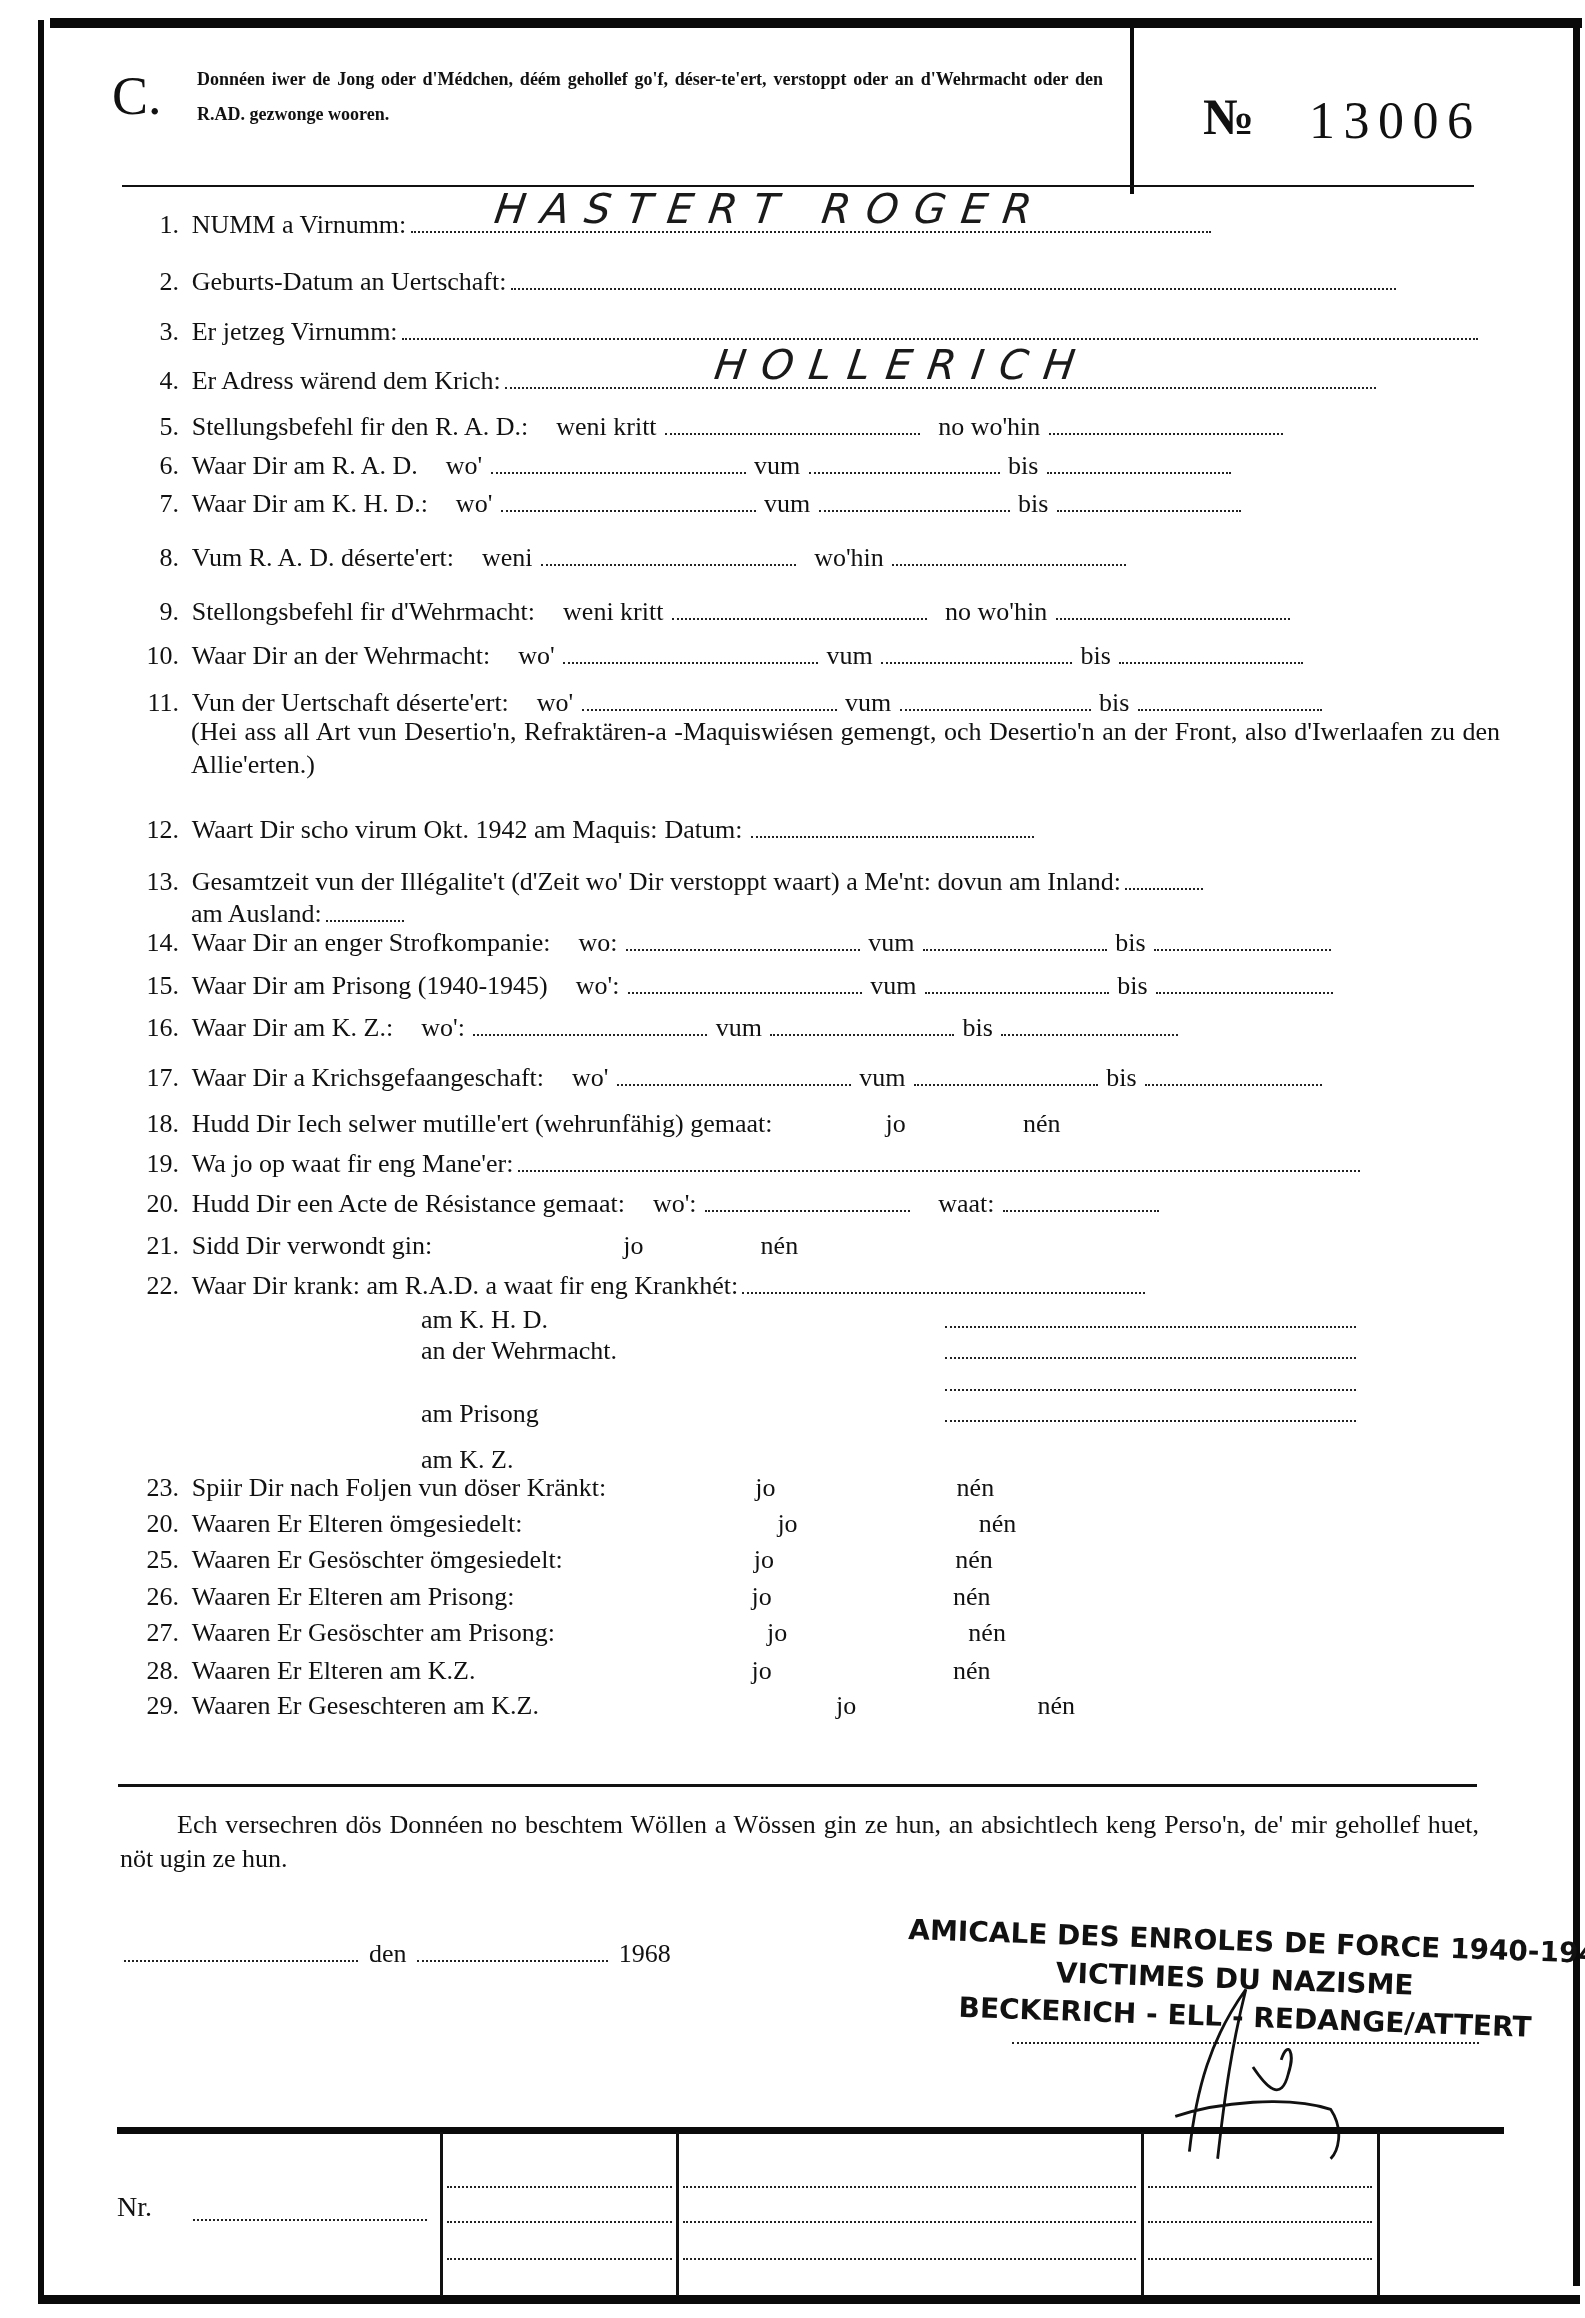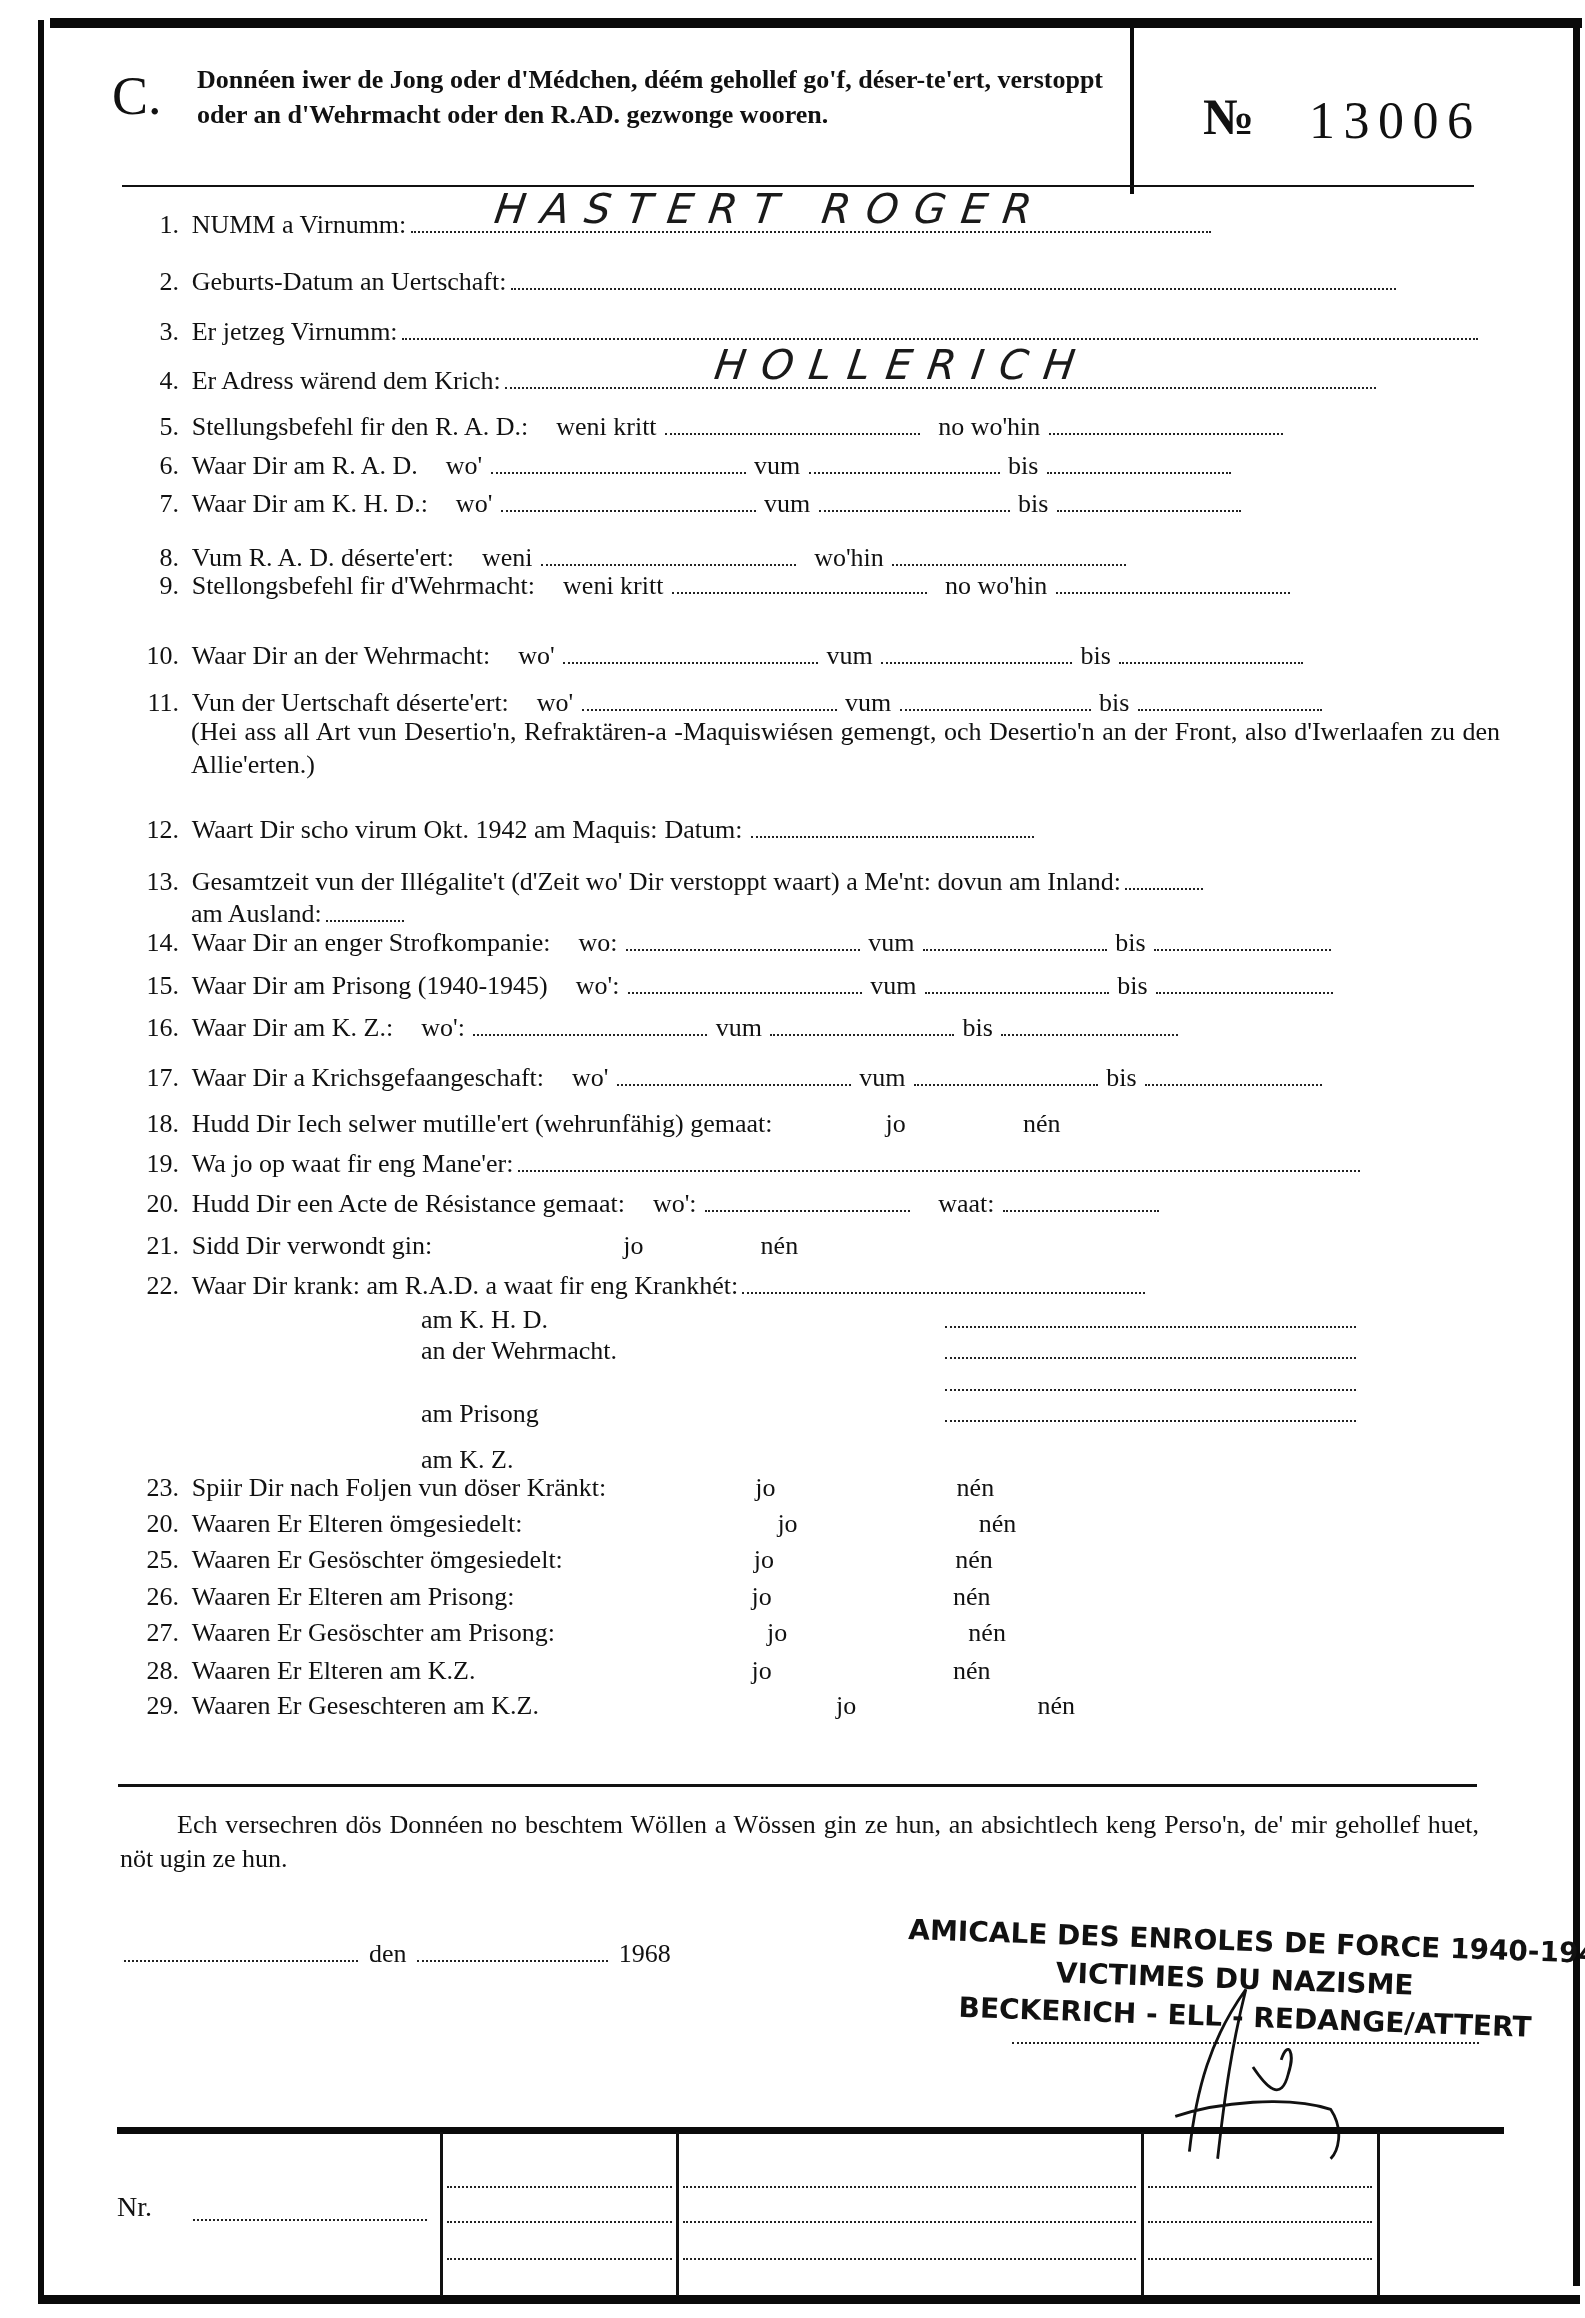--- a/index.html
+++ b/index.html
@@ -6,21 +6,21 @@
   body { width: 1585px; height: 2319px; position: relative; overflow: hidden;
          font-family: "Liberation Serif", "DejaVu Serif", serif; color: #111; }
   .abs { position: absolute; }
   
   .top-bar { left: 50px; top: 18.4px; width: 1532px; height: 10px; background: #0a0a0a; }
   .left-border { left: 38px; top: 20px; width: 6.4px; height: 2279px; background: #0a0a0a; }
   .right-border { left: 1573px; top: 28px; width: 7px; height: 2258px; background: #0a0a0a; }
   .header-divider { left: 1130px; top: 28px; width: 3.5px; height: 166px; background: #0a0a0a; }
   .header-rule { left: 122px; top: 185px; width: 1352px; height: 2.1px; background: #111; }
   .section-c { left: 112px; top: 65px; font-size: 54px; font-family: "Liberation Serif", serif; font-weight: 400; }
-  .header-text { left: 197px; top: 62px; width: 906px; font-size: 26px; line-height: 35px; font-weight: bold;
+  .header-text { left: 197px; top: 62px; width: 906px; font-size: 18px; line-height: 35px; font-weight: bold;
                  text-align: justify; font-family: "Liberation Serif", serif; }
   .doc-number-label { left: 1203px; top: 88px; font-size: 51px; font-weight: bold; }
   .doc-number { left: 1309px; top: 91px; font-size: 52px; letter-spacing: 8.5px; font-family: "Liberation Serif", serif; }
 
   
   .item { position: absolute; left: 122px; font-size: 26px; white-space: nowrap; line-height: 31px; }
   .num { display: inline-block; width: 57px; text-align: right; margin-right: 12.7px; }
   .lead { display: inline-block; border-bottom: 2.1px dotted #222; height: 20px; vertical-align: baseline; margin: 0 4.2px; }
   .kw { margin: 0 4.2px; }
   .hand { position: absolute; font-family: "DejaVu Sans", sans-serif; font-style: italic; font-size: 41px;
@@ -60,21 +60,21 @@
     <div class="item" style="top: 209px;"><span class="num">1.</span><span>NUMM a Virnumm:</span><span class="lead" style="width: 800px;"></span></div>
     <div class="hand" style="left: 495px; top: 185px;">HASTERT ROGER</div>
     <div class="item" style="top: 266px;"><span class="num">2.</span><span>Geburts-Datum an Uertschaft:</span><span class="lead" style="width: 885px;"></span></div>
     <div class="item" style="top: 316px;"><span class="num">3.</span><span>Er jetzeg Virnumm:</span><span class="lead" style="width: 1076px;"></span></div>
     <div class="item" style="top: 365px;"><span class="num">4.</span><span>Er Adress wärend dem Krich:</span><span class="lead" style="width: 871px;"></span></div>
     <div class="hand" style="left: 715px; top: 341px;">HOLLERICH</div>
     <div class="item" style="top: 411px;"><span class="num">5.</span><span>Stellungsbefehl fir den R. A. D.:</span><span class="kw" style="margin-left: 28px;">weni kritt</span><span class="lead" style="width: 255px;"></span><span class="kw" style="margin-left: 14px;">no wo'hin</span><span class="lead" style="width: 234px;"></span></div>
     <div class="item" style="top: 450px;"><span class="num">6.</span><span>Waar Dir am R. A. D.</span><span class="kw" style="margin-left: 28px;">wo'</span><span class="lead" style="width: 255px;"></span><span class="kw">vum</span><span class="lead" style="width: 191px;"></span><span class="kw">bis</span><span class="lead" style="width: 184px;"></span></div>
     <div class="item" style="top: 488px;"><span class="num">7.</span><span>Waar Dir am K. H. D.:</span><span class="kw" style="margin-left: 28px;">wo'</span><span class="lead" style="width: 255px;"></span><span class="kw">vum</span><span class="lead" style="width: 191px;"></span><span class="kw">bis</span><span class="lead" style="width: 184px;"></span></div>
     <div class="item" style="top: 542px;"><span class="num">8.</span><span>Vum R. A. D. déserte'ert:</span><span class="kw" style="margin-left: 28px;">weni</span><span class="lead" style="width: 255px;"></span><span class="kw" style="margin-left: 14px;">wo'hin</span><span class="lead" style="width: 234px;"></span></div>
-    <div class="item" style="top: 570px;"><span class="num">9.</span><span>Stellongsbefehl fir d'Wehrmacht:</span><span class="kw" style="margin-left: 28px;">weni kritt</span><span class="lead" style="width: 255px;"></span><span class="kw" style="margin-left: 14px;">no wo'hin</span><span class="lead" style="width: 234px;"></span></div>
+    <div class="item" style="top: 596px;"><span class="num">9.</span><span>Stellongsbefehl fir d'Wehrmacht:</span><span class="kw" style="margin-left: 28px;">weni kritt</span><span class="lead" style="width: 255px;"></span><span class="kw" style="margin-left: 14px;">no wo'hin</span><span class="lead" style="width: 234px;"></span></div>
     <div class="item" style="top: 640px;"><span class="num">10.</span><span>Waar Dir an der Wehrmacht:</span><span class="kw" style="margin-left: 28px;">wo'</span><span class="lead" style="width: 255px;"></span><span class="kw">vum</span><span class="lead" style="width: 191px;"></span><span class="kw">bis</span><span class="lead" style="width: 184px;"></span></div>
     <div class="item" style="top: 687px;"><span class="num">11.</span><span>Vun der Uertschaft déserte'ert:</span><span class="kw" style="margin-left: 28px;">wo'</span><span class="lead" style="width: 255px;"></span><span class="kw">vum</span><span class="lead" style="width: 191px;"></span><span class="kw">bis</span><span class="lead" style="width: 184px;"></span></div>
     <div class="note" style="top: 715px;">(Hei ass all Art vun Desertio'n, Refraktären-a -Maquiswiésen gemengt, och Desertio'n an der Front, also d'Iwerlaafen zu den Allie'erten.)</div>
     <div class="item" style="top: 814px;"><span class="num">12.</span><span>Waart Dir scho virum Okt. 1942 am Maquis:</span><span class="kw" style="margin-left: 7px;">Datum:</span><span class="lead" style="width: 283px;"></span></div>
     <div class="item" style="top: 866px;"><span class="num">13.</span><span>Gesamtzeit vun der Illégalite't (d'Zeit wo' Dir verstoppt waart) a Me'nt: dovun am Inland:</span><span class="lead" style="width: 78px;"></span></div>
     <div class="sub" style="left: 191px; top: 899px;"><span>am Ausland:</span><span class="lead" style="width: 78px;"></span></div>
     <div class="item" style="top: 927px;"><span class="num">14.</span><span>Waar Dir an enger Strofkompanie:</span><span class="kw" style="margin-left: 28px;">wo:</span><span class="lead" style="width: 234px;"></span><span class="kw">vum</span><span class="lead" style="width: 184px;"></span><span class="kw">bis</span><span class="lead" style="width: 177px;"></span></div>
     <div class="item" style="top: 970px;"><span class="num">15.</span><span>Waar Dir am Prisong (1940-1945)</span><span class="kw" style="margin-left: 28px;">wo':</span><span class="lead" style="width: 234px;"></span><span class="kw">vum</span><span class="lead" style="width: 184px;"></span><span class="kw">bis</span><span class="lead" style="width: 177px;"></span></div>
     <div class="item" style="top: 1012px;"><span class="num">16.</span><span>Waar Dir am K. Z.:</span><span class="kw" style="margin-left: 28px;">wo':</span><span class="lead" style="width: 234px;"></span><span class="kw">vum</span><span class="lead" style="width: 184px;"></span><span class="kw">bis</span><span class="lead" style="width: 177px;"></span></div>
     <div class="item" style="top: 1062px;"><span class="num">17.</span><span>Waar Dir a Krichsgefaangeschaft:</span><span class="kw" style="margin-left: 28px;">wo'</span><span class="lead" style="width: 234px;"></span><span class="kw">vum</span><span class="lead" style="width: 184px;"></span><span class="kw">bis</span><span class="lead" style="width: 177px;"></span></div>

